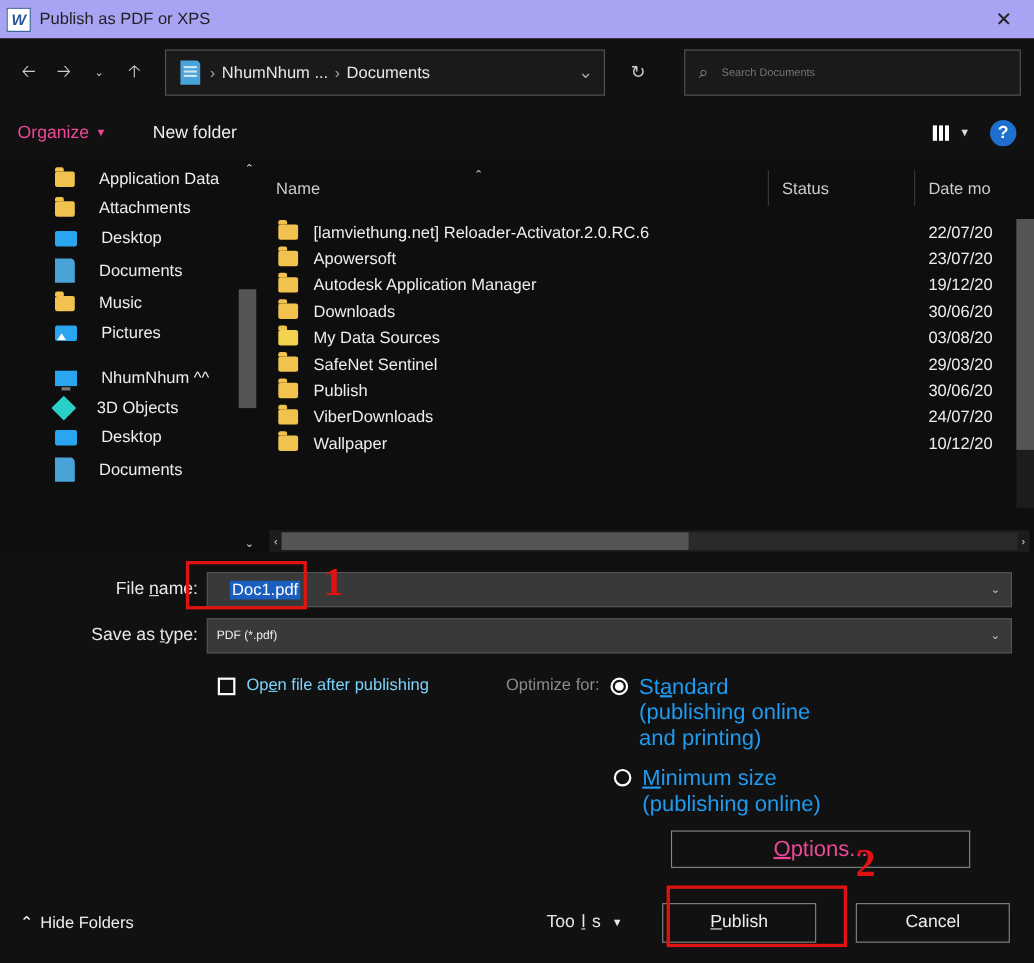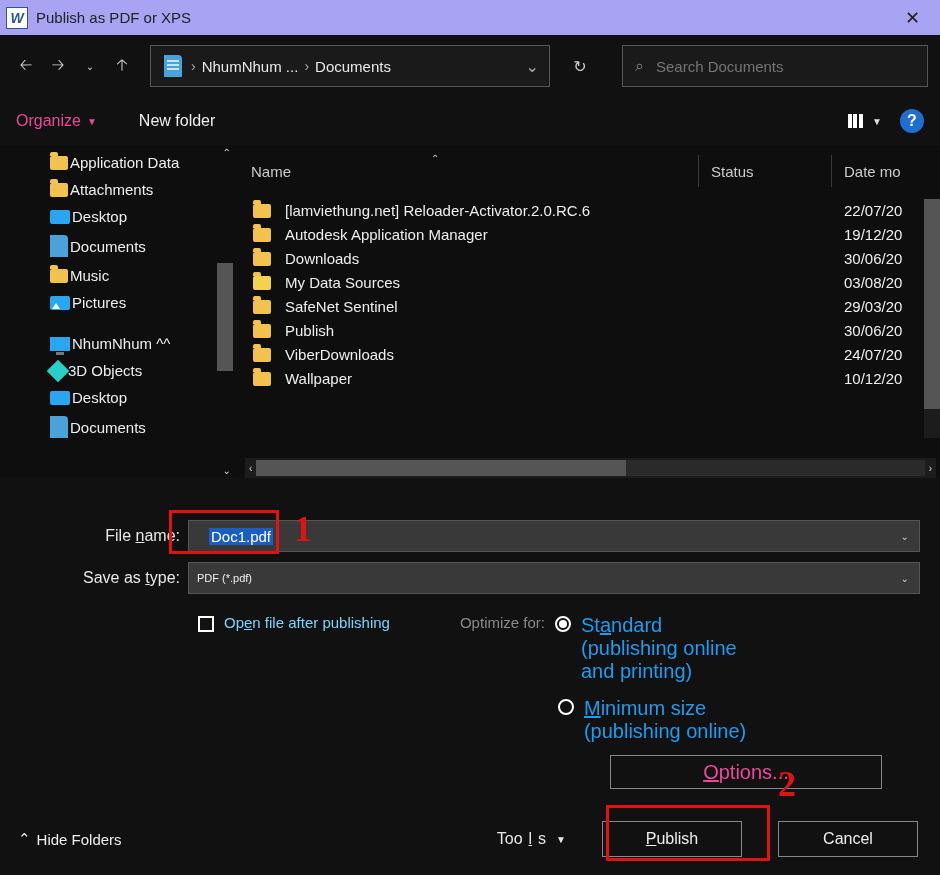--- a/index.html
+++ b/index.html
@@ -19,35 +19,35 @@
   .address { flex: 0 0 400px; height: 42px; border: 1px solid #555; background: #1a1a1a; display: flex; align-items: center; margin-left: 10px; }
   .address-icon { width: 28px; margin-left: 8px; display: flex; justify-content: center; }
   .doc-page-icon { width: 18px; height: 22px; background: #4aa3d8; border-top-right-radius: 4px; position: relative; }
   .doc-page-icon::before { content: ""; position: absolute; top: 5px; left: 3px; right: 3px; height: 2px; background: rgba(255,255,255,0.7); box-shadow: 0 4px 0 rgba(255,255,255,0.7), 0 8px 0 rgba(255,255,255,0.7); }
   .address-sep { color: #aaa; padding: 0 4px; font-size: 14px; }
   .address-seg { color: #e8e8e8; font-size: 15px; padding: 0 2px; }
   .address-drop { margin-left: auto; color: #aaa; padding-right: 10px; }
   .refresh { width: 40px; text-align: center; color: #ccc; font-size: 16px; margin-left: 6px; }
   .search { flex: 1; height: 42px; border: 1px solid #555; background: #1a1a1a; margin-left: 18px; display: flex; align-items: center; }
   .search-icon { color: #888; margin: 0 12px; font-size: 16px; }
-  .search-input { background: transparent; border: none; color: #bef264; font-size: 15px; flex: 1; outline: none; }
+  .search-input { background: transparent; border: none; color: #bef264; font-size: 10px; flex: 1; outline: none; }
 
   
   .toolbar { height: 48px; background: #111; display: flex; align-items: center; padding: 0 16px; }
   .organize { color: #ec4899; font-size: 16px; display: flex; align-items: center; gap: 6px; }
   .newfolder { color: #eee; font-size: 16px; margin-left: 42px; }
   .toolbar-right { margin-left: auto; display: flex; align-items: center; gap: 18px; }
   .view-icon { color: #ddd; font-size: 14px; display: inline-flex; align-items: center; gap: 6px;}
   .view-bars { display:inline-block; width: 18px; height: 14px; background: linear-gradient(to right,#fff 22%,transparent 22% 30%,#fff 30% 52%,transparent 52% 60%,#fff 60% 82%,transparent 82%); }
   .help-icon { width: 24px; height: 24px; border-radius: 50%; background: #1f6fd0; color: #fff; display: flex; align-items: center; justify-content: center; font-weight: bold; }
 
   
   .main { flex: 1; display: flex; background: #0e0e0e; min-height: 0; }
   .sidebar { width: 235px; background: #0e0e0e; position: relative; padding-top: 4px; overflow: hidden;}
-  .tree-item { display: flex; align-items: center; gap: 2px; padding: 5px 6px 5px 50px; color: #eee; font-size: 15px; cursor: default; }
+  .tree-item { display: flex; align-items: center; gap: 22px; padding: 5px 6px 5px 50px; color: #eee; font-size: 15px; cursor: default; }
   .tree-item.pc { margin-top: 14px;}
   .folder-icon { width: 18px; height: 14px; background: #f2c24f; border-radius: 2px; position: relative; display: inline-block; }
   .folder-icon::before { content: ""; position: absolute; top: -4px; left: 0; width: 8px; height: 4px; background: #f2c24f; border-top-left-radius: 2px; border-top-right-radius: 2px; }
   .desktop-icon { width: 20px; height: 14px; background: #2aa6f0; border-radius: 2px; display:inline-block;}
   .docpic-icon { width: 18px; height: 22px; background: #4aa3d8; display:inline-block; border-top-right-radius:4px;}
   .pics-icon { width:20px; height:14px; background:#2aa6f0; border-radius:2px; display:inline-block; position:relative;}
   .pics-icon::after{content:""; position:absolute; bottom:1px; left:2px; border-left:4px solid transparent; border-right:4px solid transparent; border-bottom:6px solid #fff;}
   .pc-icon { width: 20px; height: 14px; background: #2aa6f0; display: inline-block; position: relative; }
   .pc-icon::after { content:""; position:absolute; bottom:-4px; left:6px; width:8px; height:3px; background:#777;}
   .cube-icon { width:16px;height:16px;background:#29d0c9;transform:rotate(45deg);display:inline-block;}
@@ -57,35 +57,35 @@
   .side-scroll-down { position:absolute; bottom: 2px; right:2px; color:#ddd; font-size:10px;}
 
   .listpane { flex: 1; background: #0e0e0e; display: flex; flex-direction: column; min-width: 0; }
   .list-header { display: flex; color: #ccc; font-size: 15px; padding: 10px 16px 12px 16px; align-items:center;}
   .col-name { flex: 1; position: relative;}
   .col-name .sort-caret { position:absolute; left: 180px; top:-10px; color:#ccc; font-size:10px;}
   .col-status { width: 120px; }
   .col-date { width: 80px; text-align: left; }
   .divider { width: 1px; height: 32px; background: #3a3a3a; margin: 0 12px 0 0;}
   .list-body { flex: 1; overflow: hidden; position: relative; }
-  .list-row { display: flex; padding: 3px 16px; color: #eee; font-size: 15px; }
+  .list-row { display: flex; align-items: center; padding: 3px 16px; color: #eee; font-size: 15px; }
   .row-icon { width: 22px; height: 18px; margin-right: 12px; display:inline-flex; align-items:center; justify-content:center;}
   .row-name { flex: 1; white-space: nowrap; overflow: hidden; text-overflow: ellipsis; }
   .row-status { width: 120px; }
   .row-date { width: 80px; text-align: left; white-space: nowrap; margin-left: 38px; }
   .hscroll { height: 20px; background: #1c1c1c; display: flex; align-items: center; margin: 0 4px 0 10px;}
   .hscroll-left { color: #ddd; padding: 0 4px; font-size: 10px;}
   .hscroll-track { flex: 1; height: 16px; background: #2a2a2a; position: relative;}
   .hscroll-thumb { position:absolute; left:0; top:0; height:16px; width:370px; background:#555;}
   .hscroll-right { color:#ddd; padding: 0 4px; font-size:10px;}
   .vscroll { position:absolute; right:0; top:0; bottom:20px; width:16px; background:#1c1c1c;}
   .vscroll-thumb { position:absolute; top:0; left:0; right:0; height:210px; background:#555;}
 
   
-  .form { background: #111; padding: 18px 20px 10px 20px; margin-top: 24px; }
+  .form { background: #111; padding: 18px 20px 10px 20px; }
   .form-row { display: flex; align-items: center; margin-bottom: 10px; }
   .form-label { width: 168px; text-align: right; color: #e8e8e8; font-size: 16px; padding-right: 8px; }
   .form-label .u { text-decoration: underline; }
   .form-field { flex: 1; height: 32px; background: #393939; border: 1px solid #555; display: flex; align-items: center; position: relative; }
   .form-field.selected-input { padding-left: 20px; }
   .sel-text { background: #1a5fbf; color: #fff; padding: 0 2px; font-size: 15px; }
   .dropdown-caret { position: absolute; right: 10px; color: #ccc; font-size: 10px;}
   .savetype { padding-left: 8px; color: #eee; font-size: 11px; }
 
   .options-area { display: flex; padding: 10px 0 0 178px; gap: 70px; }
@@ -227,20 +227,28 @@
               <span class="folder-icon"></span>
             </span>
             <span class="row-name">[lamviethung.net] Reloader-Activator.2.0.RC.6</span>
             <span class="row-status"></span>
             <span class="row-date">22/07/20</span>
           </div>
         <div class="list-row">
             <span class="row-icon">
               <span class="folder-icon"></span>
             </span>
+            <span class="row-name">Apowersoft</span>
+            <span class="row-status"></span>
+            <span class="row-date">23/07/20</span>
+          </div>
+        <div class="list-row">
+            <span class="row-icon">
+              <span class="folder-icon"></span>
+            </span>
             <span class="row-name">Autodesk Application Manager</span>
             <span class="row-status"></span>
             <span class="row-date">19/12/20</span>
           </div>
         <div class="list-row">
             <span class="row-icon">
               <span class="folder-icon"></span>
             </span>
             <span class="row-name">Downloads</span>
             <span class="row-status"></span>

